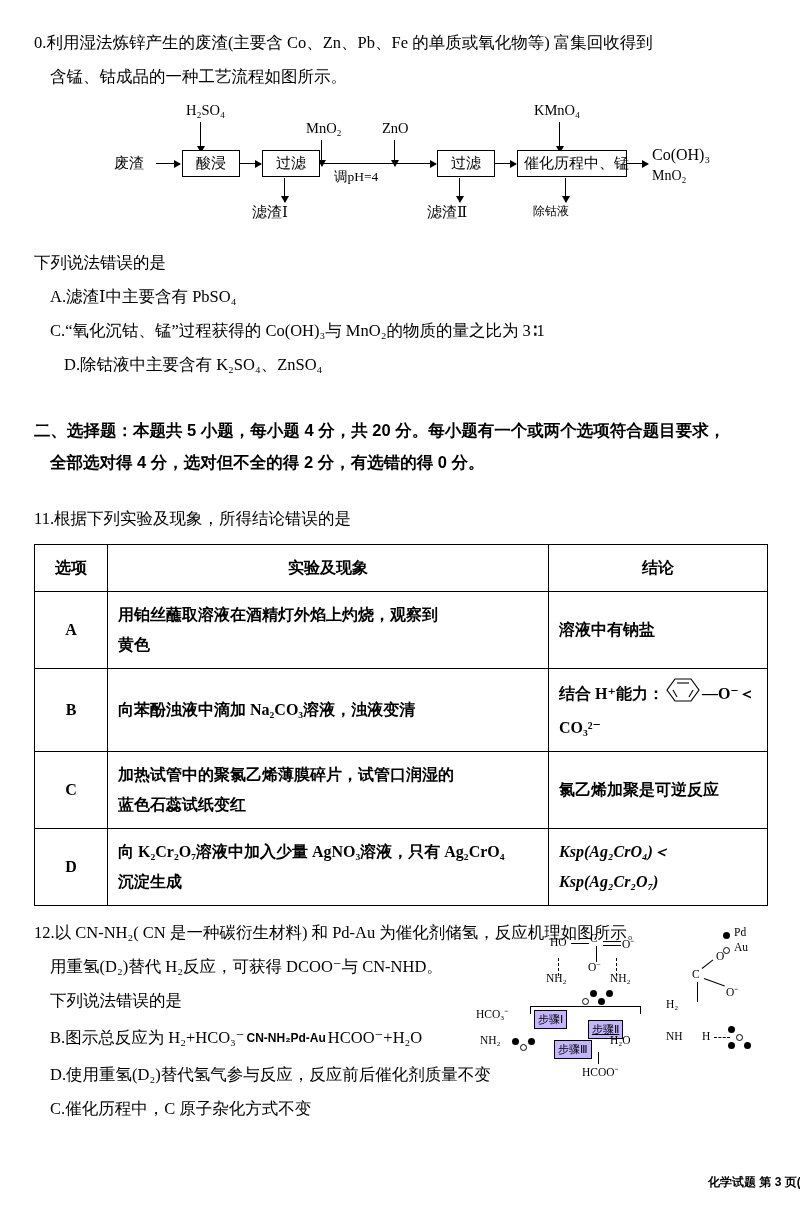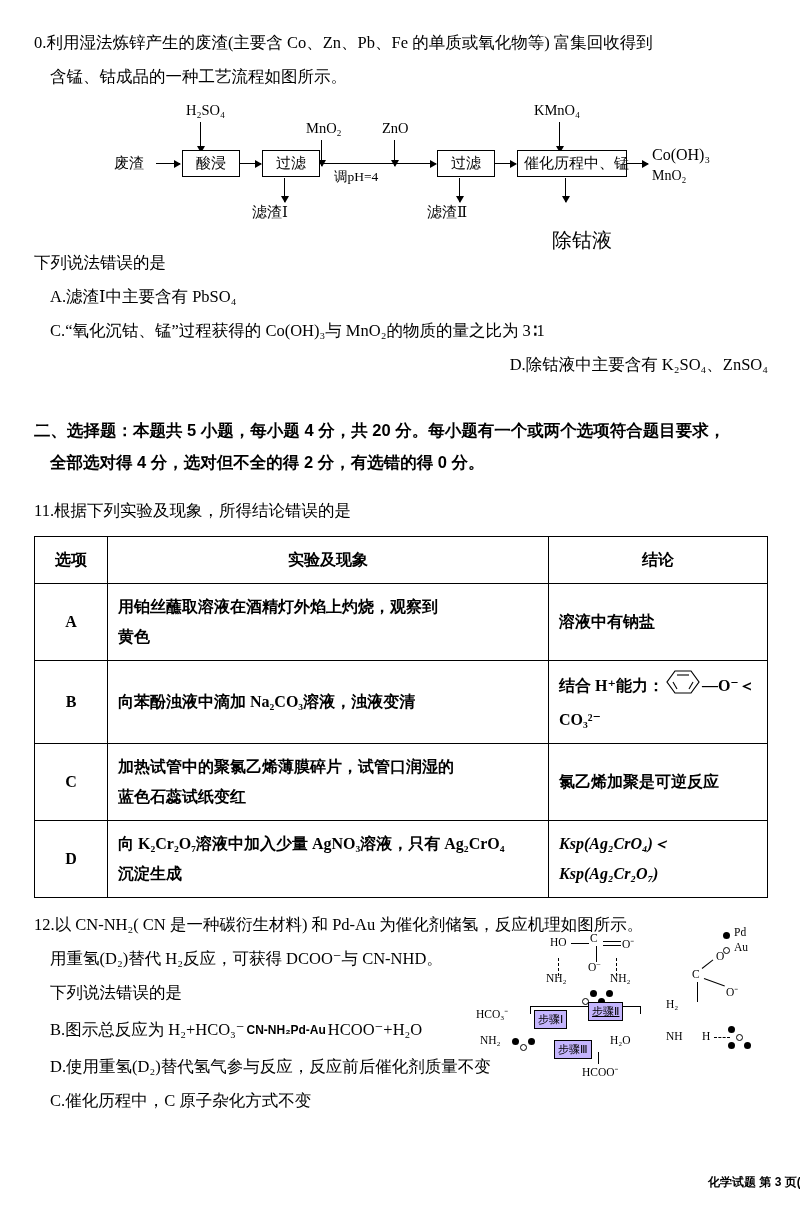--- a/index.html
+++ b/index.html
@@ -24,21 +24,21 @@
   .content {
     position: absolute;
     left: 34px;
     top: 26px;
     width: 734px;
   }
   .q-line {
     font-size: 16.5px;
     line-height: 34px;
   }
-  .indent1 { padding-left: 30px; text-align: right; }
+  .indent1 { padding-left: 30px; }
   .indent2 { padding-left: 16px; }
 
   
   .flow {
     position: relative;
     height: 128px;
     margin-top: 6px;
     margin-bottom: 4px;
     font-size: 14.5px;
   }
@@ -247,34 +247,34 @@
       <div class="lbl" style="left:618px; top:46px; font-size:16px;">Co(OH)₃</div>
       <div class="lbl" style="left:618px; top:68px; font-size:14px;">MnO₂</div>
 
       <div class="vline arrow-d" style="left:250px; top:78px; height:24px;"></div>
       <div class="lbl" style="left:218px; top:103px; font-size:15px;">滤渣Ⅰ</div>
 
       <div class="vline arrow-d" style="left:425px; top:78px; height:24px;"></div>
       <div class="lbl" style="left:393px; top:103px; font-size:15px;">滤渣Ⅱ</div>
 
       <div class="vline arrow-d" style="left:531px; top:78px; height:24px;"></div>
-      <div class="lbl" style="left:518px; top:103px; font-size:20px;margin-top:24px;">除钴液</div>
+      <div class="lbl" style="left:499px; top:103px; font-size:12px;">除钴液</div>
     </div>
 
     <div class="q-line" style="margin-top:18px;">下列说法错误的是</div>
     <div class="q-line indent2">A.滤渣Ⅰ中主要含有 PbSO₄</div>
     <div class="q-line indent2">C.“氧化沉钴、锰”过程获得的 Co(OH)₃与 MnO₂的物质的量之比为 3∶1</div>
     <div class="q-line indent1">D.除钴液中主要含有 K₂SO₄、ZnSO₄</div>
 
     <div class="section-head" style="margin-top:32px;">
       <span>二、选择题：</span><span class="norm">本题共 5 小题，每小题 4 分，共 20 分。每小题有一个或两个选项符合题目要求，</span>
     </div>
     <div class="section-head indent2">全部选对得 4 分，选对但不全的得 2 分，有选错的得 0 分。</div>
 
-    <div class="q-line" style="margin-top:16px;">11.根据下列实验及现象，所得结论错误的是</div>
+    <div class="q-line" style="margin-top:24px;">11.根据下列实验及现象，所得结论错误的是</div>
 
     <table class="exp">
       <tbody>
           <tr>
         <th class="col-opt">选项</th>
         <th class="col-mid">实验及现象</th>
         <th class="col-con">结论</th>
       </tr>
       <tr>
         <td class="col-opt">A</td>
@@ -357,21 +357,21 @@
     <div class="ring" style="left:112px; top:88px;"></div>
     <div class="dot" style="left:136px; top:80px;"></div>
 
     <div class="t" style="left:6px; top:96px;">HCO₃⁻</div>
     <div class="t" style="left:10px; top:124px;">NH₂</div>
     <div class="dot" style="left:42px; top:128px;"></div>
     <div class="ring" style="left:50px; top:134px;"></div>
     <div class="dot" style="left:58px; top:128px;"></div>
 
     <div class="step" style="left:64px; top:100px;">步骤Ⅰ</div>
-    <div class="step" style="left:118px; top:92px;text-decoration:underline;">步骤Ⅱ</div>
+    <div class="step" style="left:118px; top:110px;text-decoration:underline;">步骤Ⅱ</div>
     <div class="step" style="left:84px; top:130px;">步骤Ⅲ</div>
 
     <div class="t" style="left:196px; top:88px;">H₂</div>
     <div class="t" style="left:140px; top:124px;">H₂O</div>
 
     <div class="t" style="left:222px; top:58px;">C</div>
     <div class="t" style="left:246px; top:40px;">O</div>
     <div class="t" style="left:256px; top:74px;">O⁻</div>
     <div class="ln" style="left:232px; top:58px; width:14px; transform:rotate(-38deg); transform-origin:left center;"></div>
     <div class="ln" style="left:234px; top:68px; width:22px; transform:rotate(20deg); transform-origin:left center;"></div>

